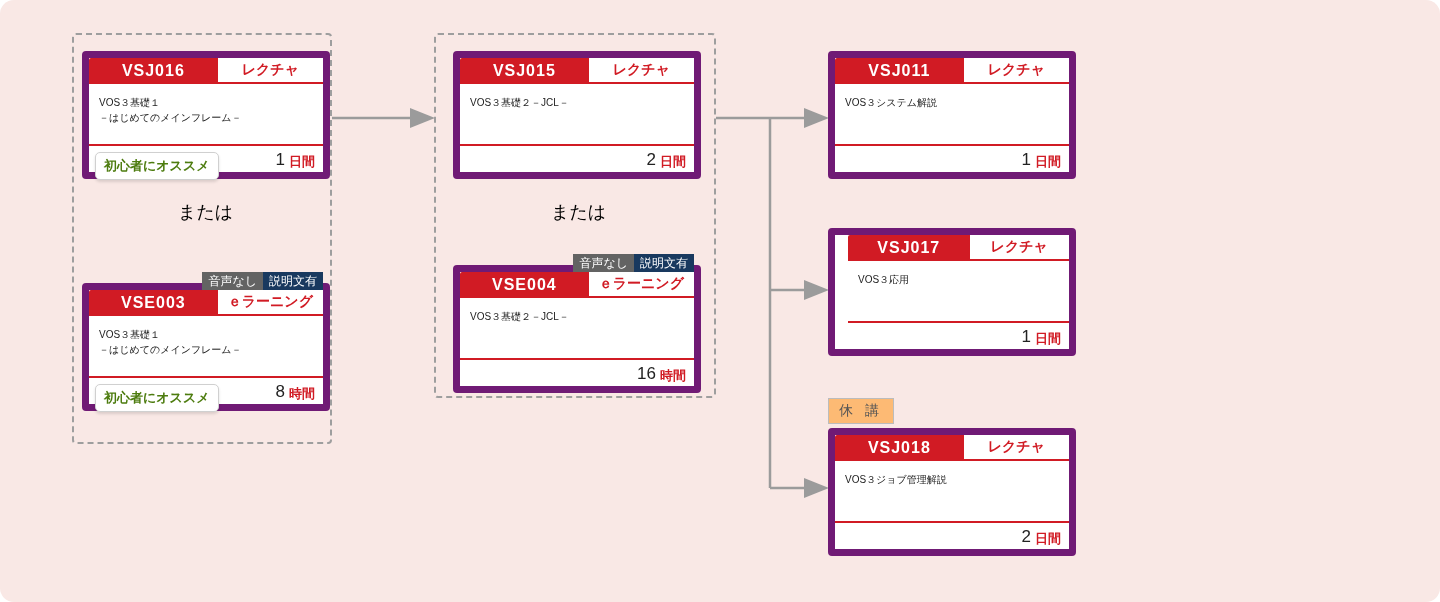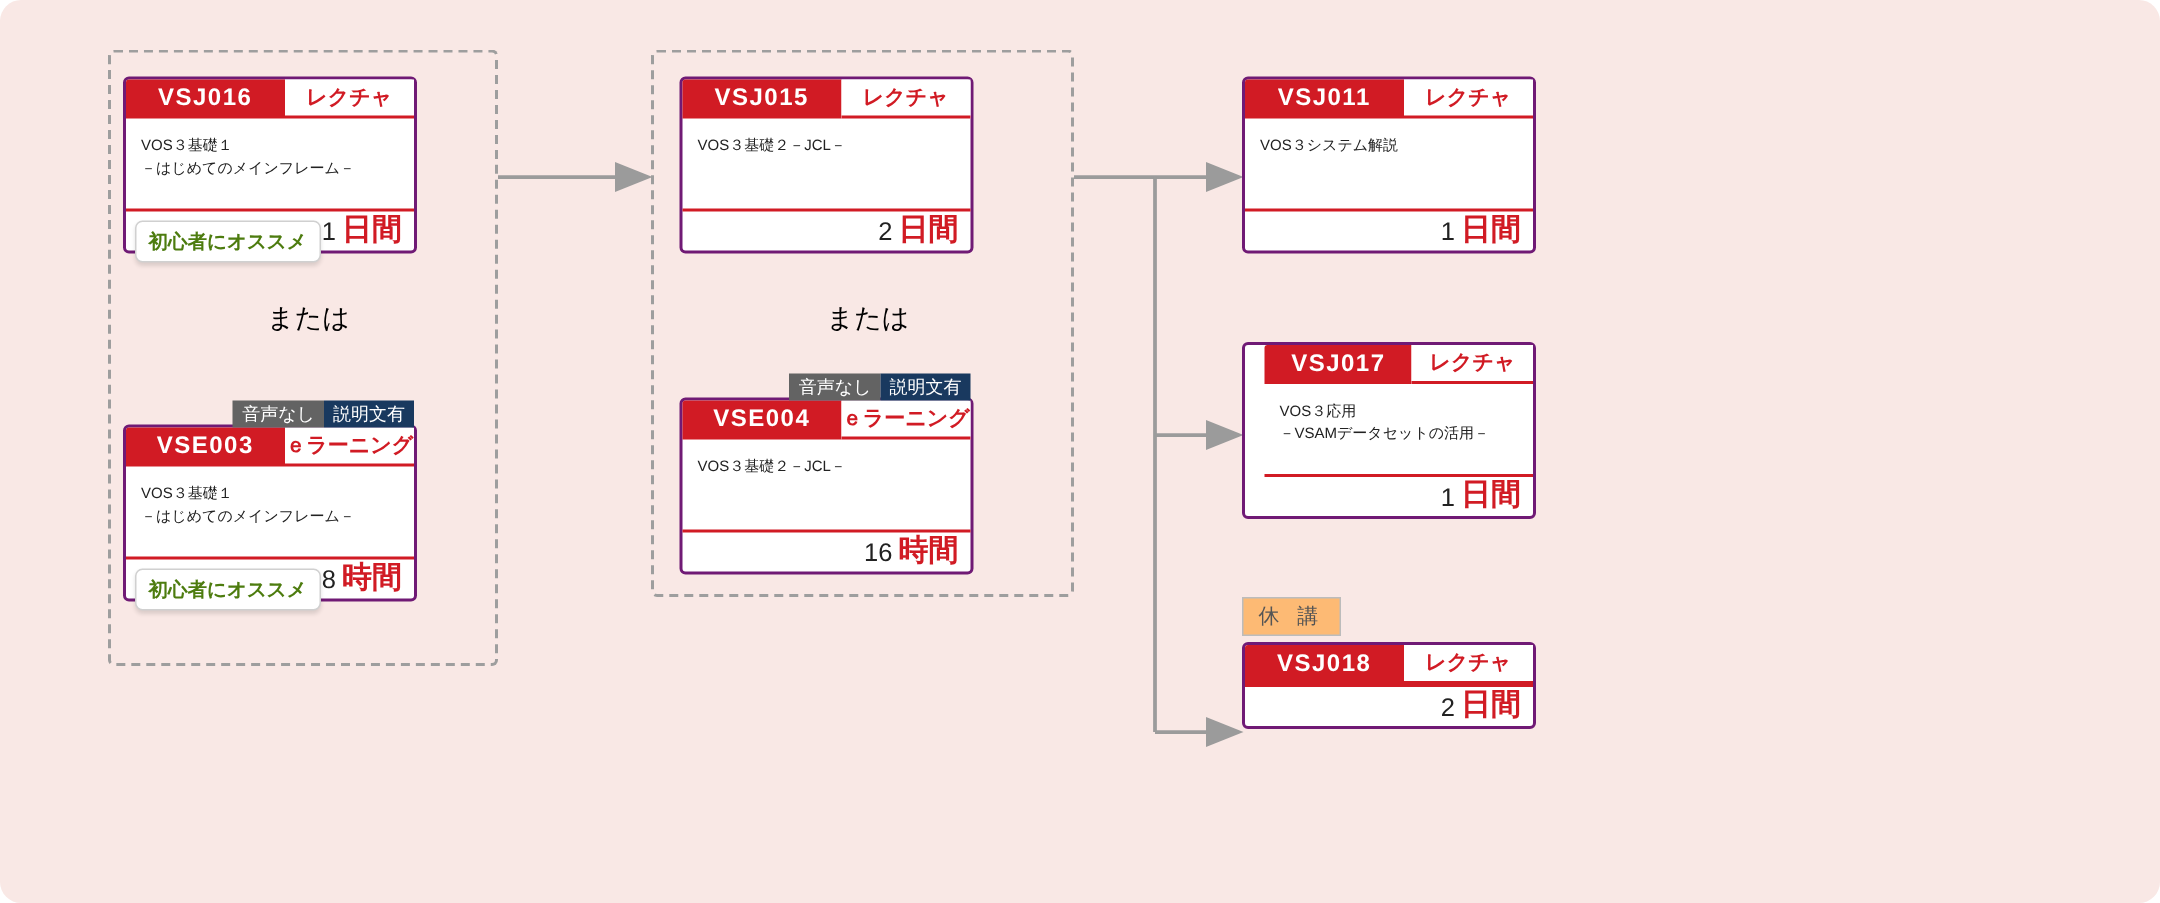--- a/index.html
+++ b/index.html
@@ -28,23 +28,23 @@
     border-radius: 4px;
   }
   .or-label {
     position: absolute;
     font-size: 18px;
     color: #000000;
     text-align: center;
   }
   .course-card {
     position: absolute;
-    width: 196px;
-    background: #fff;
-    border: 2px solid #701a75;
+    width: 248px;
+    background: #fff;
+    border: 7px solid #701a75;
     border-radius: 4px;
     overflow: visible;
   }
   .card-head {
     display: flex;
     height: 26px;
   }
   .card-code {
     flex: 0 0 55%;
     background: #d11b24;
@@ -84,21 +84,21 @@
     position: relative;
     height: 28px;
   }
   .duration-num {
     font-size: 17px;
     color: #222;
     margin-right: 4px;
     line-height: 1;
   }
   .duration-unit {
-    font-size: 20px;
+    font-size: 13px;
     color: #d11b24;
     font-weight: 600;
     line-height: 1;
   }
   .badge-bottom {
     position: absolute;
     left: 6px;
     bottom: -8px;
     background: #fff;
     border: 1px solid #d0d0d0;
@@ -247,34 +247,36 @@
     </div>
   </div>
 
   <div class="course-card" style="left:828px; top:228px;padding-left:13px;">
     <div class="card-head">
       <div class="card-code">VSJ017</div>
       <div class="card-type">レクチャ</div>
     </div>
     <div class="card-body">
       <span>VOS３応用</span><br>
-      <span>－VSAMデータセットの活用－</span>
     </div>
     <div class="card-foot">
       <span class="duration-num">1</span>
       <span class="duration-unit">日間</span>
     </div>
   </div>
 
   <div class="status-tag" style="left:828px; top:398px;">休 講</div>
 
   <div class="course-card" style="left:828px; top:428px;">
     <div class="card-head">
       <div class="card-code">VSJ018</div>
       <div class="card-type">レクチャ</div>
     </div>
+    <div class="card-body">
+      <span>VOS３ジョブ管理解説</span>
+    </div>
     <div class="card-foot">
       <span class="duration-num">2</span>
       <span class="duration-unit">日間</span>
     </div>
   </div>
 
 </div>
 
 </body></html>

